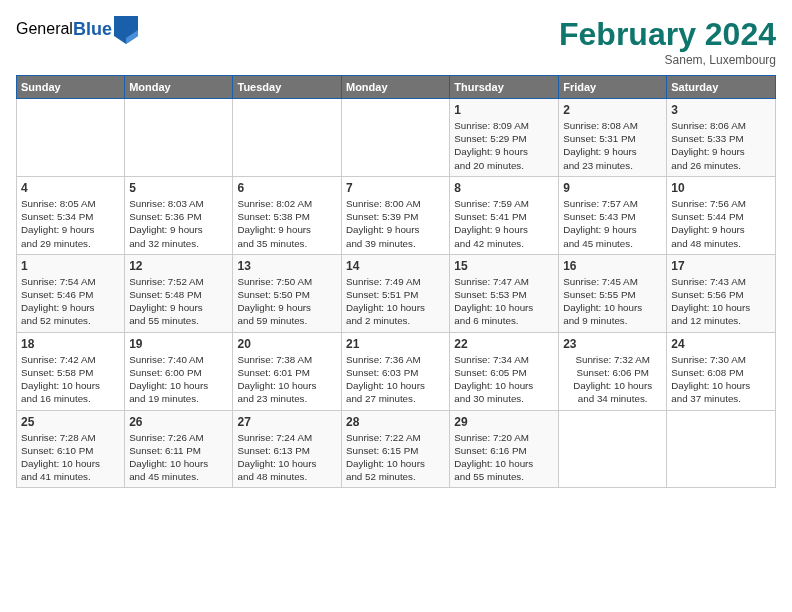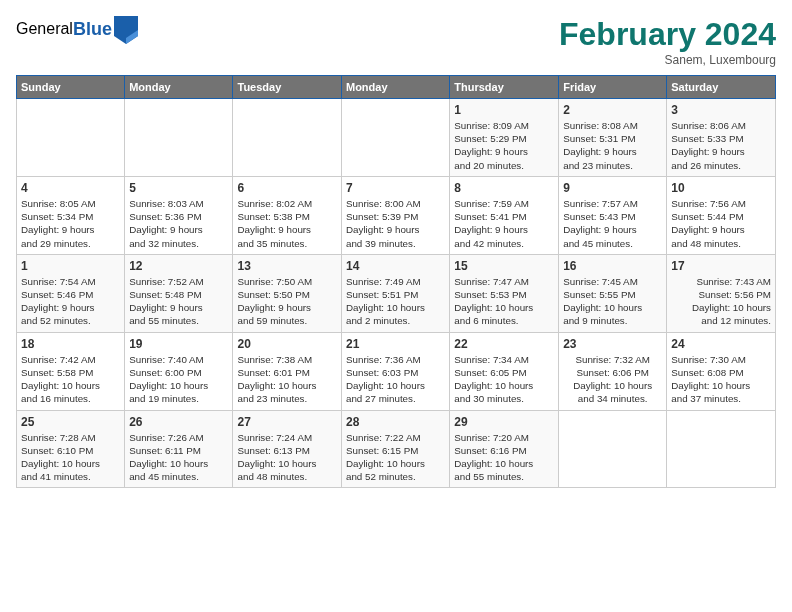--- a/index.html
+++ b/index.html
@@ -243,21 +243,21 @@
           </td>
           <td>
             <span class="cell-day">16</span>
             <div class="cell-info" style="white-space: pre-line;">Sunrise: 7:45 AM
 Sunset: 5:55 PM
 Daylight: 10 hours
 and 9 minutes.</div>
           </td>
           <td>
             <span class="cell-day">17</span>
-            <div class="cell-info" style="white-space: pre-line; text-align: right;">Sunrise: 7:43 AM
+            <div class="cell-info" style="white-space: pre-line;">Sunrise: 7:43 AM
 Sunset: 5:56 PM
 Daylight: 10 hours
 and 12 minutes.</div>
           </td>
         </tr>
         <tr>
           <td>
             <span class="cell-day">18</span>
             <div class="cell-info" style="white-space: pre-line;">Sunrise: 7:42 AM
 Sunset: 5:58 PM

